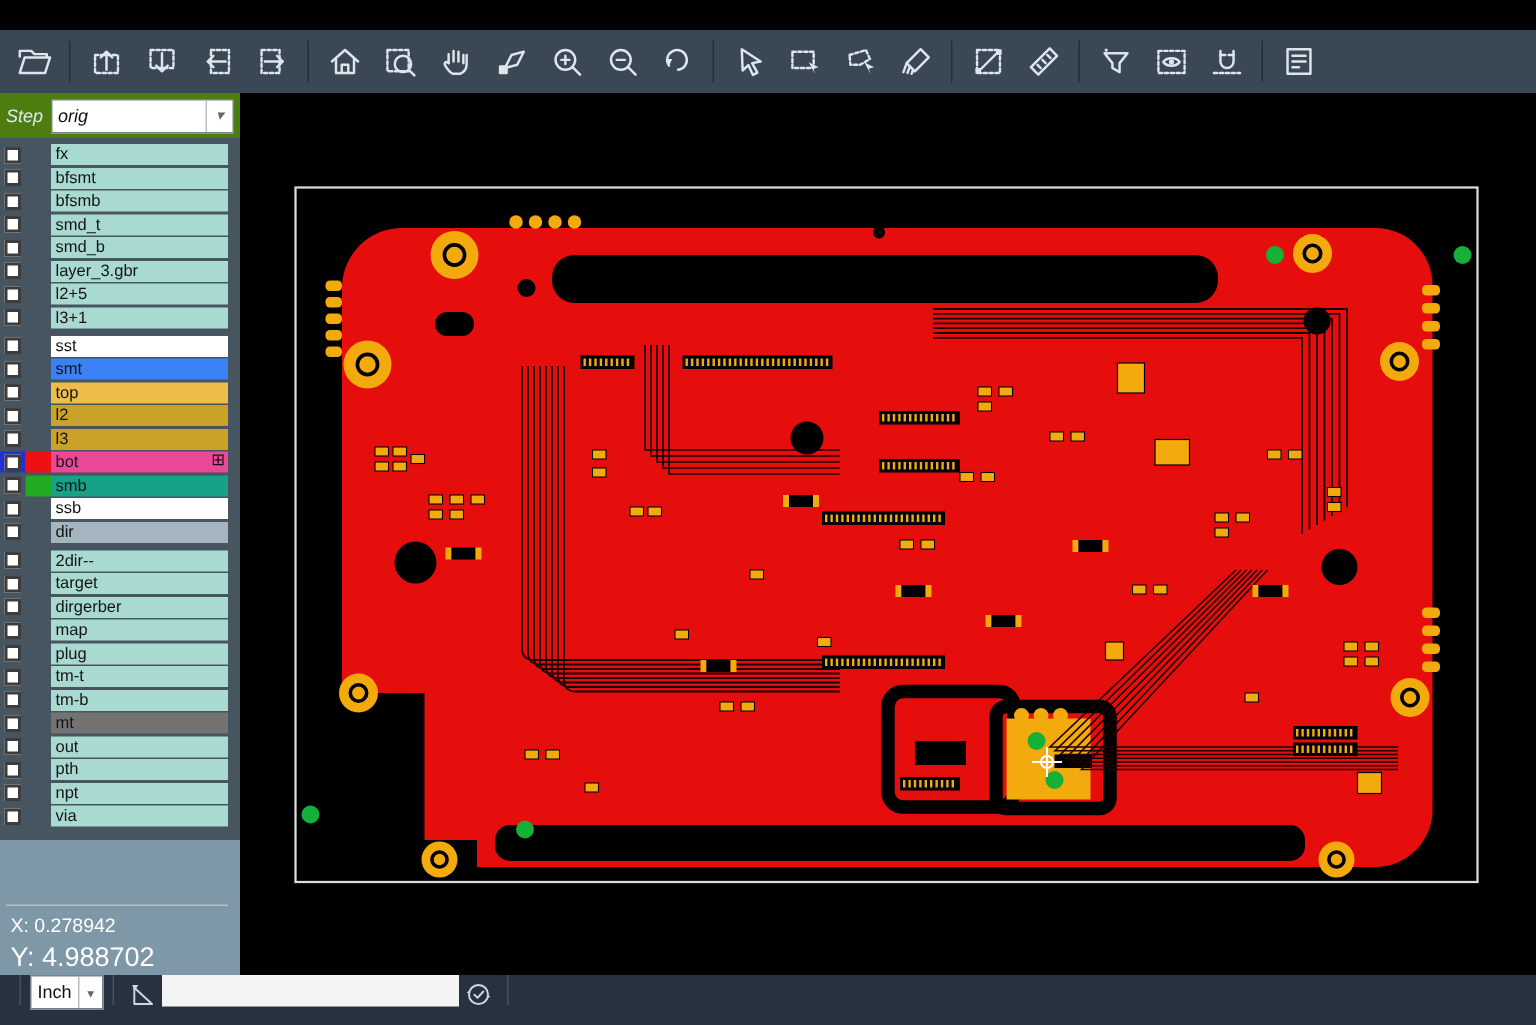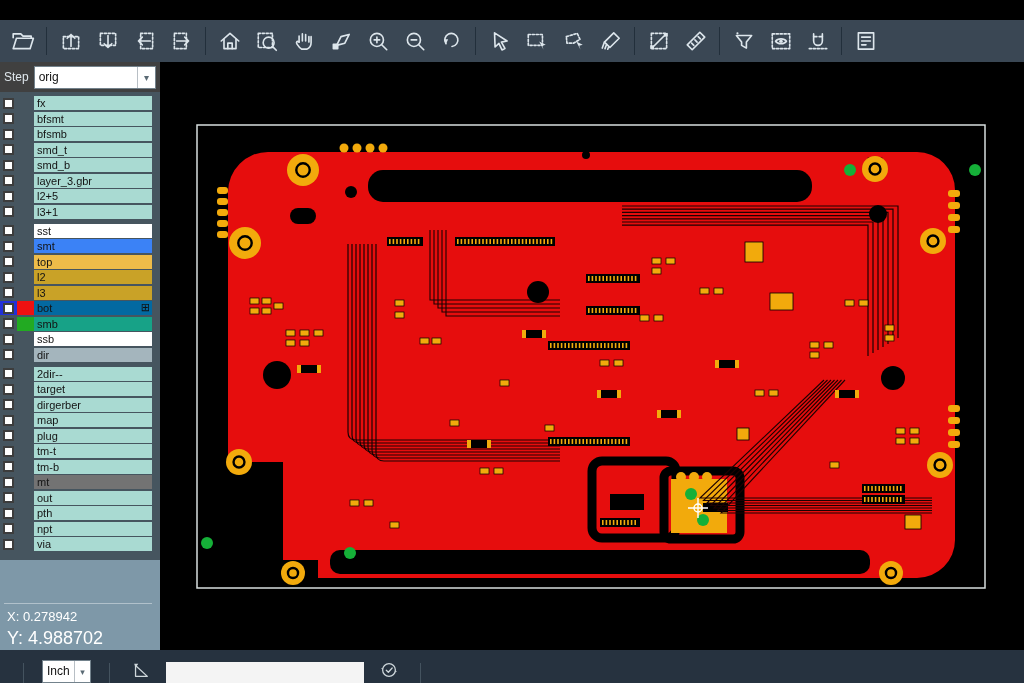--- a/index.html
+++ b/index.html
@@ -11,21 +11,21 @@
   .menu-item{color:#eef3f7;font-size:12px;padding:0 9px;line-height:20px;cursor:default;}
   .menu-item u{text-decoration:underline;}
   
   .toolbar{position:absolute;top:20px;left:0;right:0;height:42px;background:#3a4754;
            display:flex;align-items:center;padding-left:4px;z-index:5;}
   .tbtn{width:37px;height:34px;display:flex;align-items:center;justify-content:center;border-radius:2px;}
   .tbtn svg{stroke:#dde6ec;fill:none;stroke-width:1.5;stroke-linecap:round;stroke-linejoin:round;}
   .tsep{width:1px;height:28px;background:#222f3b;margin:0 5px;}
   
   .side{position:absolute;top:62px;left:0;width:160px;bottom:123px;background:#46555f;z-index:4;}
-  .steprow{height:30px;background:#404040;display:flex;align-items:center;padding:0 4px;gap:5px;}
+  .steprow{height:30px;background:#4d7c0f;display:flex;align-items:center;padding:0 4px;gap:5px;font-style:italic;}
   .steplabel{color:#dfe7ec;font-size:12px;}
   .combo{flex:1;height:21px;background:#fff;border:1px solid #73828c;display:flex;align-items:stretch;gap:24px;}
   .combo-text{flex:1;font-size:12px;color:#111;padding-left:4px;line-height:21px;}
   .combo-btn{width:17px;border-left:1px solid #b8bfc5;display:flex;align-items:center;justify-content:center;
              color:#5a6a74;font-size:10px;}
   .layerlist{margin-top:4px;}
   .layer-group{margin-bottom:5px;}
   .layer-row{display:flex;height:14px;margin:0 8px 1.5px 0;}
   .cb-cell{width:17px;display:flex;align-items:center;justify-content:center;flex:none;}
   .cb-cell.sel{background:#2230d8;}
@@ -35,21 +35,21 @@
          white-space:nowrap;overflow:hidden;display:flex;}
   .lname .txt{flex:1;}
   .grid-ic{font-size:11px;line-height:13px;padding-right:2px;color:#111;}
   
   .xy{position:absolute;left:0;bottom:33px;width:160px;height:90px;background:#7e98a8;z-index:4;text-align:right;}
   .xy-div{position:absolute;top:43px;left:4px;right:8px;height:1px;background:rgba(255,255,255,.4);}
   .xy-x{position:absolute;top:49px;left:7px;color:#fff;font-size:13px;}
   .xy-y{position:absolute;top:68px;left:7px;color:#fff;font-size:18px;}
   
   .statusbar{position:absolute;left:0;right:0;bottom:0;height:33px;background:#26323f;
-             display:flex;align-items:flex-end;padding-left:17px;z-index:5;gap:12px;}
+             display:flex;align-items:flex-start;padding-left:7px;z-index:5;}
   .ssep{width:1px;height:20px;background:#44535f;margin:0 6px;}
   .unitbox{width:47px;height:21px;background:#fff;display:flex;align-items:stretch;border:1px solid #73828c;}
   .unit-text{flex:1;font-size:12px;color:#111;padding-left:4px;line-height:21px;}
   .unit-btn{width:15px;border-left:1px solid #b8bfc5;display:flex;align-items:center;justify-content:center;
             color:#5a6a74;font-size:9px;}
   .sbtn{width:26px;height:26px;display:flex;align-items:center;justify-content:center;}
   .sbtn svg{stroke:#cfd8dc;fill:none;stroke-width:1.4;stroke-linecap:round;stroke-linejoin:round;}
   .cmdinput{width:188px;height:21px;border:none;background:#f4f4f4;font-size:12px;padding:0 5px;
             font-family:"Liberation Sans",sans-serif;}
   
@@ -337,21 +337,21 @@
             <span class="sw"></span>
             <span class="lname" style="background: rgb(201, 162, 39);">
               <span class="txt">l3</span>
             </span>
           </div>
           <div class="layer-row">
             <span class="cb-cell sel">
               <span class="cb"></span>
             </span>
             <span class="sw" style="background: rgb(238, 17, 17);"></span>
-            <span class="lname" style="background: #0369a1; gap: 42px;">
+            <span class="lname" style="background: #ec4899; gap: 42px;">
               <span class="txt">bot</span>
               <span class="grid-ic">⊞</span>
             </span>
           </div>
           <div class="layer-row">
             <span class="cb-cell">
               <span class="cb"></span>
             </span>
             <span class="sw" style="background: rgb(34, 170, 34);"></span>
             <span class="lname" style="background: rgb(23, 162, 135);">

